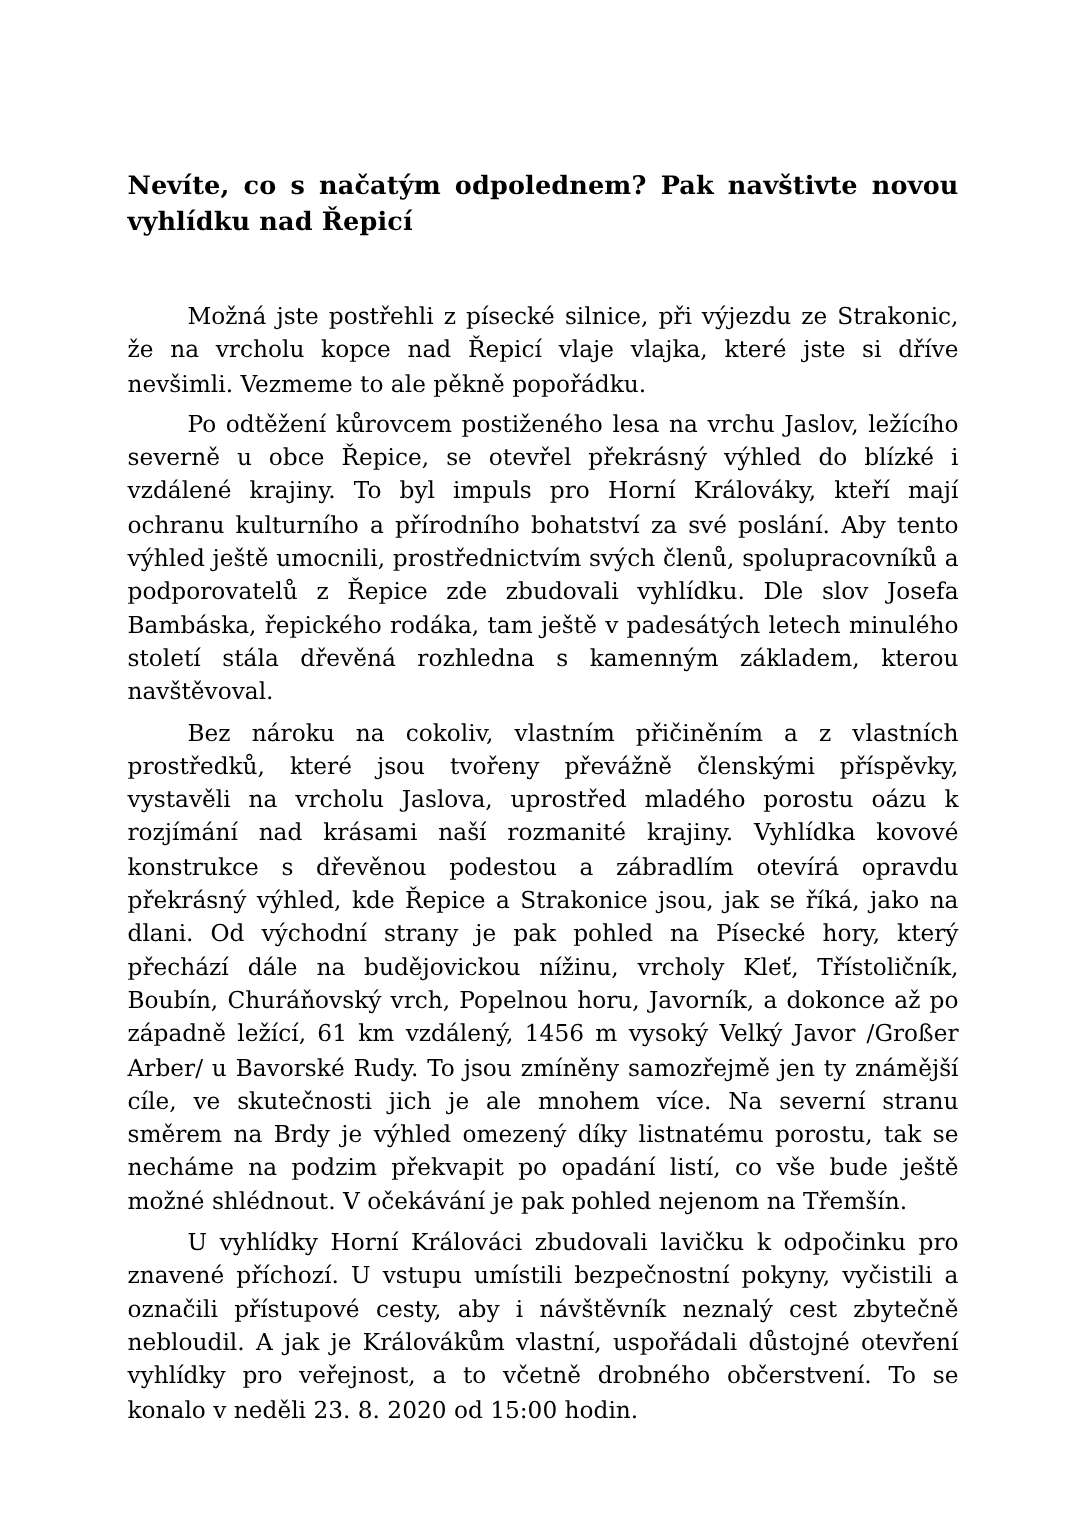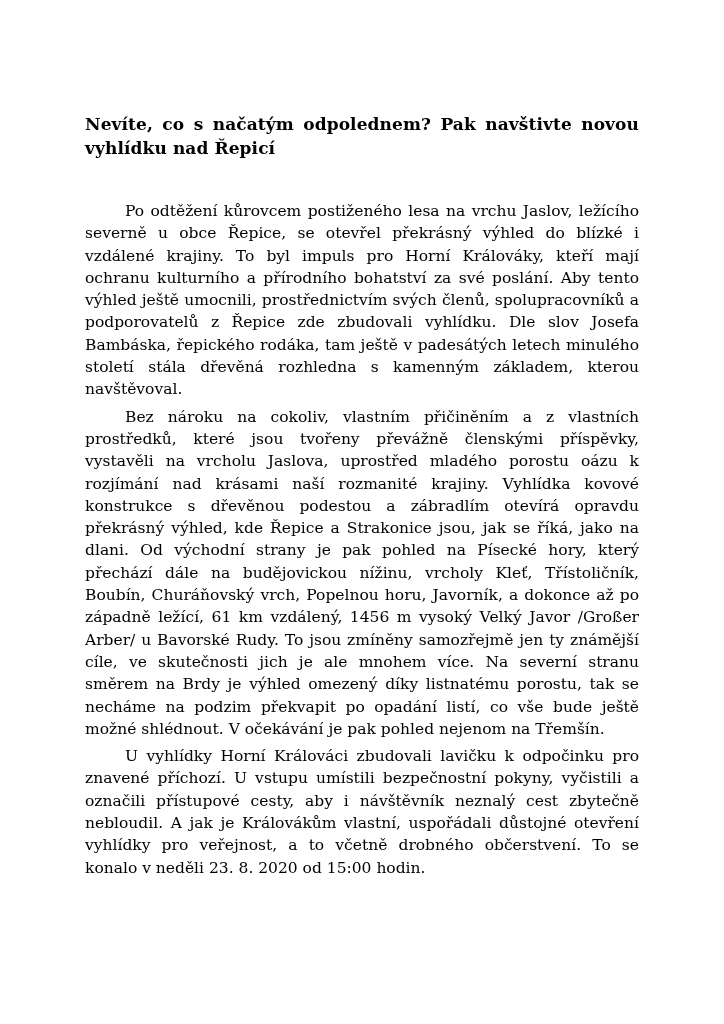--- a/index.html
+++ b/index.html
@@ -39,17 +39,18 @@
     margin: 0 0 5px 0;
     hyphens: none;
   }
 </style>
 </head>
 <body>
 
 <div class="page">
   <div class="content">
     <h1 class="doc-title">Nevíte, co s načatým odpolednem?  Pak navštivte novou vyhlídku nad Řepicí</h1>
+    <p class="doc-paragraph">Možná jste postřehli z písecké silnice, při výjezdu ze Strakonic, že na vrcholu kopce nad Řepicí vlaje vlajka, které jste si dříve nevšimli. Vezmeme to ale pěkně popořádku.</p>
     <p class="doc-paragraph">Po odtěžení kůrovcem postiženého lesa na vrchu Jaslov, ležícího severně u obce Řepice, se otevřel překrásný výhled do blízké i vzdálené krajiny. To byl impuls pro Horní Králováky, kteří mají ochranu kulturního a přírodního bohatství za své poslání. Aby tento výhled ještě umocnili, prostřednictvím svých členů, spolupracovníků a podporovatelů z Řepice zde zbudovali vyhlídku.  Dle slov Josefa Bambáska, řepického rodáka, tam ještě v padesátých letech minulého století stála dřevěná rozhledna s kamenným základem, kterou navštěvoval.</p>
     <p class="doc-paragraph">Bez nároku na cokoliv, vlastním přičiněním a z vlastních prostředků, které jsou tvořeny převážně členskými příspěvky, vystavěli na vrcholu Jaslova, uprostřed mladého porostu oázu k rozjímání nad krásami naší rozmanité krajiny. Vyhlídka kovové konstrukce s dřevěnou podestou a zábradlím otevírá opravdu překrásný výhled, kde Řepice a Strakonice jsou, jak se říká, jako na dlani. Od východní strany je pak pohled na Písecké hory, který přechází dále na budějovickou nížinu, vrcholy Kleť, Třístoličník, Boubín, Churáňovský vrch, Popelnou horu, Javorník, a dokonce až po západně ležící, 61 km vzdálený, 1456 m vysoký Velký Javor /Großer Arber/ u Bavorské Rudy. To jsou zmíněny samozřejmě jen ty známější cíle, ve skutečnosti jich je ale mnohem více. Na severní stranu směrem na Brdy je výhled omezený díky listnatému porostu, tak se necháme na podzim překvapit po opadání listí, co vše bude ještě možné shlédnout. V očekávání je pak pohled nejenom na Třemšín.</p>
     <p class="doc-paragraph">U vyhlídky Horní Králováci zbudovali lavičku k odpočinku pro znavené příchozí. U vstupu umístili bezpečnostní pokyny, vyčistili a označili přístupové cesty, aby i návštěvník neznalý cest zbytečně nebloudil. A jak je Královákům vlastní, uspořádali důstojné otevření vyhlídky pro veřejnost, a to včetně drobného občerstvení.  To se konalo v neděli 23. 8. 2020 od 15:00 hodin.</p>
   </div>
 </div>
 
 </body></html>

